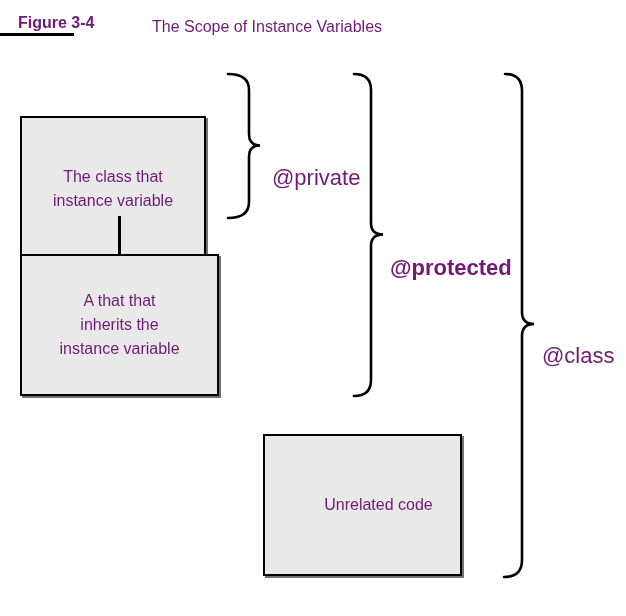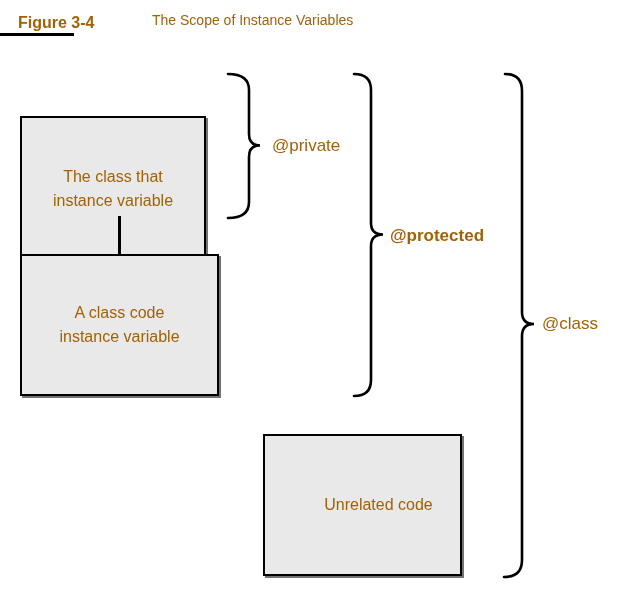--- a/index.html
+++ b/index.html
@@ -6,36 +6,36 @@
     margin: 0;
     padding: 0;
     background: #ffffff;
   }
   .canvas {
     position: relative;
     width: 626px;
     height: 616px;
     background: #ffffff;
     font-family: "Liberation Sans", sans-serif;
-    color: #a16207;
+    color: #701a75;
     overflow: hidden;
   }
   .fig-label {
     position: absolute;
     left: 18px;
     top: 14px;
     font-size: 16px;
     font-weight: bold;
     white-space: nowrap;
   }
   .fig-title {
     position: absolute;
     left: 152px;
-    top: 12px;
-    font-size: 14px;
+    top: 18px;
+    font-size: 16px;
     white-space: nowrap;
   }
   .caption-underline {
     position: absolute;
     left: 0;
     top: 33px;
     width: 74px;
     height: 2.5px;
     background: #000000;
   }
@@ -83,23 +83,24 @@
   .brace-layer {
     position: absolute;
     left: 0;
     top: 0;
     width: 626px;
     height: 616px;
     pointer-events: none;
   }
   .scope-label {
     position: absolute;
-    font-size: 17px;
+    font-size: 22px;
     white-space: nowrap;
     transform: translateY(-50%);
+    margin-top: 32px;
   }
   .scope-private   { left: 272px; top: 146px; }
   .scope-protected { left: 390px; top: 236px; font-weight: bold; }
   .scope-public    { left: 542px; top: 324px; }
 </style>
 </head>
 <body>
 
 <div class="canvas">
 
@@ -111,21 +112,22 @@
     <div>
       <div>The class that</div>
       <div>instance variable</div>
     </div>
   </div>
 
   <div class="connector"></div>
 
   <div class="box box-inheriting">
     <div>
-      <div>A class code</div>
+      <div>A that that</div>
+      <div>inherits the</div>
       <div>instance variable</div>
     </div>
   </div>
 
   <div class="box box-unrelated">
     <div>
       <div>Unrelated code</div>
     </div>
   </div>
 

